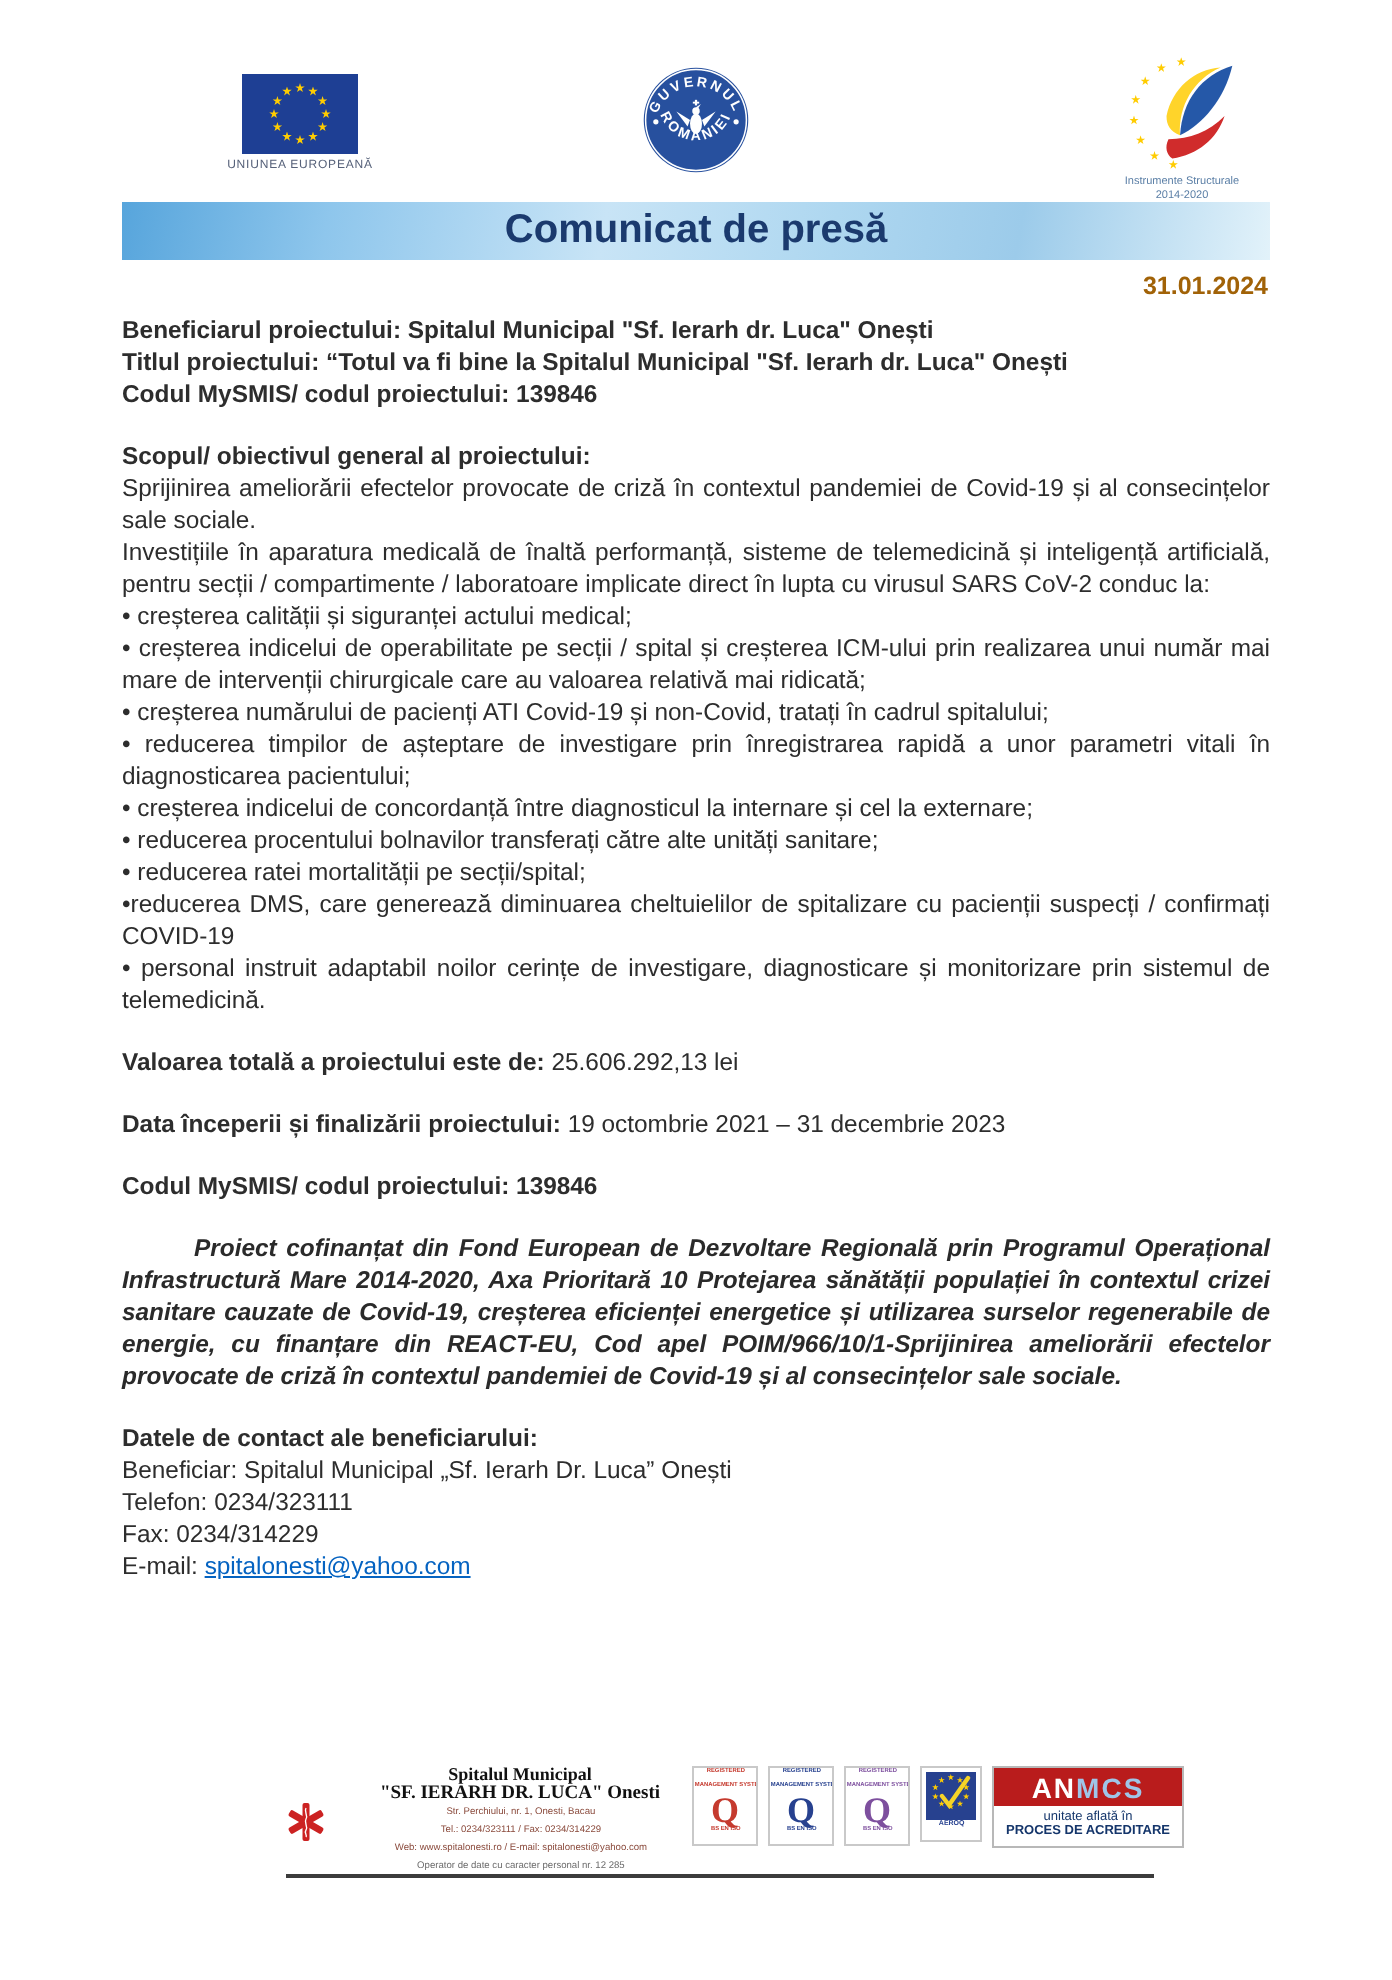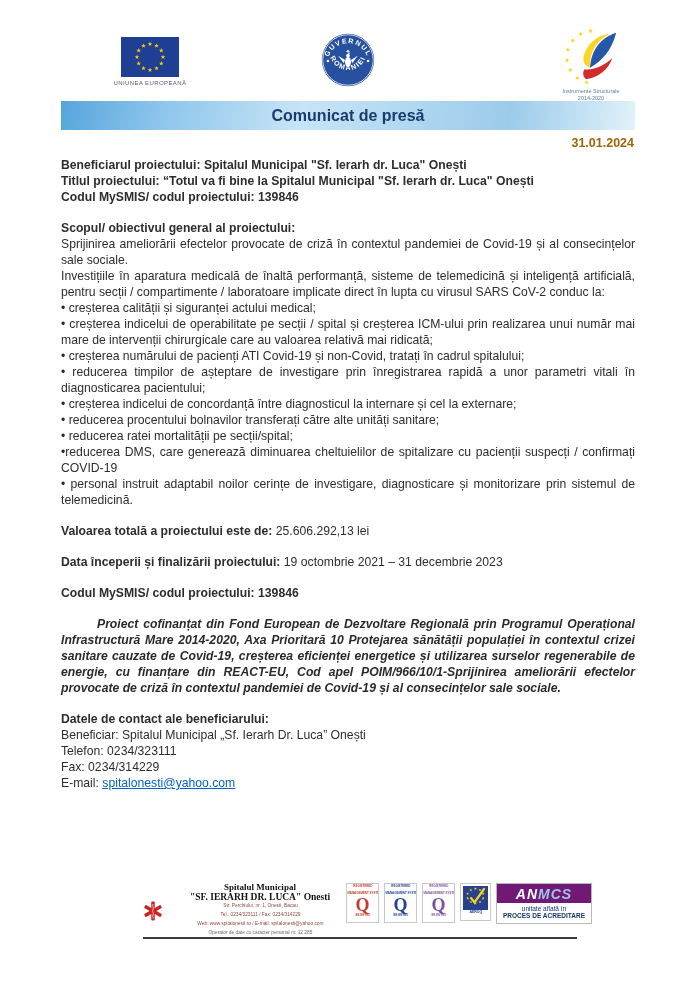--- a/index.html
+++ b/index.html
@@ -12,21 +12,21 @@
         font-family:"Liberation Sans",sans-serif;color:#2d2d2d;}
   
   .eu-logo{position:absolute;left:104px;top:37px;width:92px;display:flex;flex-direction:column;align-items:center;}
   .eu-caption{font-size:6px;letter-spacing:.4px;color:#566179;margin-top:3px;white-space:nowrap;}
   .gov-logo{position:absolute;left:320px;top:32px;}
   .is-logo{position:absolute;left:546px;top:28px;width:90px;display:flex;flex-direction:column;align-items:center;}
   .is-caption{font-size:5.5px;color:#5b7fa6;line-height:7px;text-align:center;white-space:nowrap;}
   
   .banner{position:absolute;left:61px;top:101px;width:574px;height:29px;display:flex;align-items:center;justify-content:center;
           background:linear-gradient(100deg,#57a5dc 0%,#8ec6ec 18%,#c8e4f6 42%,#aed7f0 62%,#9ccbea 78%,#e2f2fa 100%);}
-  .banner span{font-size:16px;font-weight:bold;color:var(--banner-text);}
+  .banner span{font-size:20px;font-weight:bold;color:var(--banner-text);}
   .date{position:absolute;top:136px;right:62px;font-size:12.5px;font-weight:bold;color:#a16207;}
   
   .main{position:absolute;left:61px;top:157px;width:574px;}
   .main p{margin:0;font-size:12.2px;line-height:16px;}
   .b{font-weight:bold;}
   .just{text-align:justify;}
   .gap{margin-top:15px !important;}
   .funding{font-weight:bold;font-style:italic;text-align:justify;text-indent:36px;color:#2a2a2a;}
   a.email{color:var(--link);text-decoration:underline;cursor:pointer;}
   
@@ -37,21 +37,21 @@
   .hosp-name2{font-family:"Liberation Serif",serif;font-weight:bold;font-size:9.5px;color:#111;margin-top:1px;}
   .shrink{font-size:8px;transform:scale(.6);transform-origin:top center;width:166%;margin-left:-33%;white-space:nowrap;line-height:9px;}
   .addr{color:#8a4a3c;}
   .oper{color:#6b6b6b;}
   .qbadge{width:31px;height:38px;border:1px solid #c9c9c9;background:#fff;flex:none;text-align:center;color:var(--qc);overflow:hidden;}
   .qmicro{font-size:7px;transform:scale(.42);transform-origin:top center;width:238%;margin-left:-69%;white-space:nowrap;line-height:7px;font-weight:bold;}
   .qletter{font-family:"Liberation Serif",serif;font-weight:bold;font-size:18px;line-height:15px;}
   .aeroq{width:31px;height:38px;border:1px solid #c9c9c9;background:#fff;flex:none;display:flex;flex-direction:column;align-items:center;padding-top:2px;box-sizing:border-box;}
   .aeroq-label{font-size:7px;transform:scale(.5);transform-origin:top center;color:#27418f;font-weight:bold;line-height:7px;}
   .anmcs{width:94px;border:1px solid #b8b8b8;background:#fff;flex:none;text-align:center;}
-  .anmcs-title{background:#701a75;padding:3px 0 2px;font-weight:bold;font-size:14px;letter-spacing:1px;line-height:14px;font-style:italic;}
+  .anmcs-title{background:#b91c1c;padding:3px 0 2px;font-weight:bold;font-size:14px;letter-spacing:1px;line-height:14px;}
   .anmcs-title .l{color:#ffffff;}
   .anmcs-title .r{color:#9fc5e8;}
   .anmcs-sub1{font-size:6.5px;color:#15366b;margin-top:2px;line-height:7px;}
   .anmcs-sub2{font-size:6.5px;font-weight:bold;color:#15366b;line-height:8px;margin-bottom:3px;}
   .footer-rule{position:absolute;left:143px;top:937px;width:434px;height:2px;background:#3c3c3c;}
   .hidden-defs{position:absolute;width:0;height:0;overflow:hidden;}
 </style>
 </head>
 <body>
 

